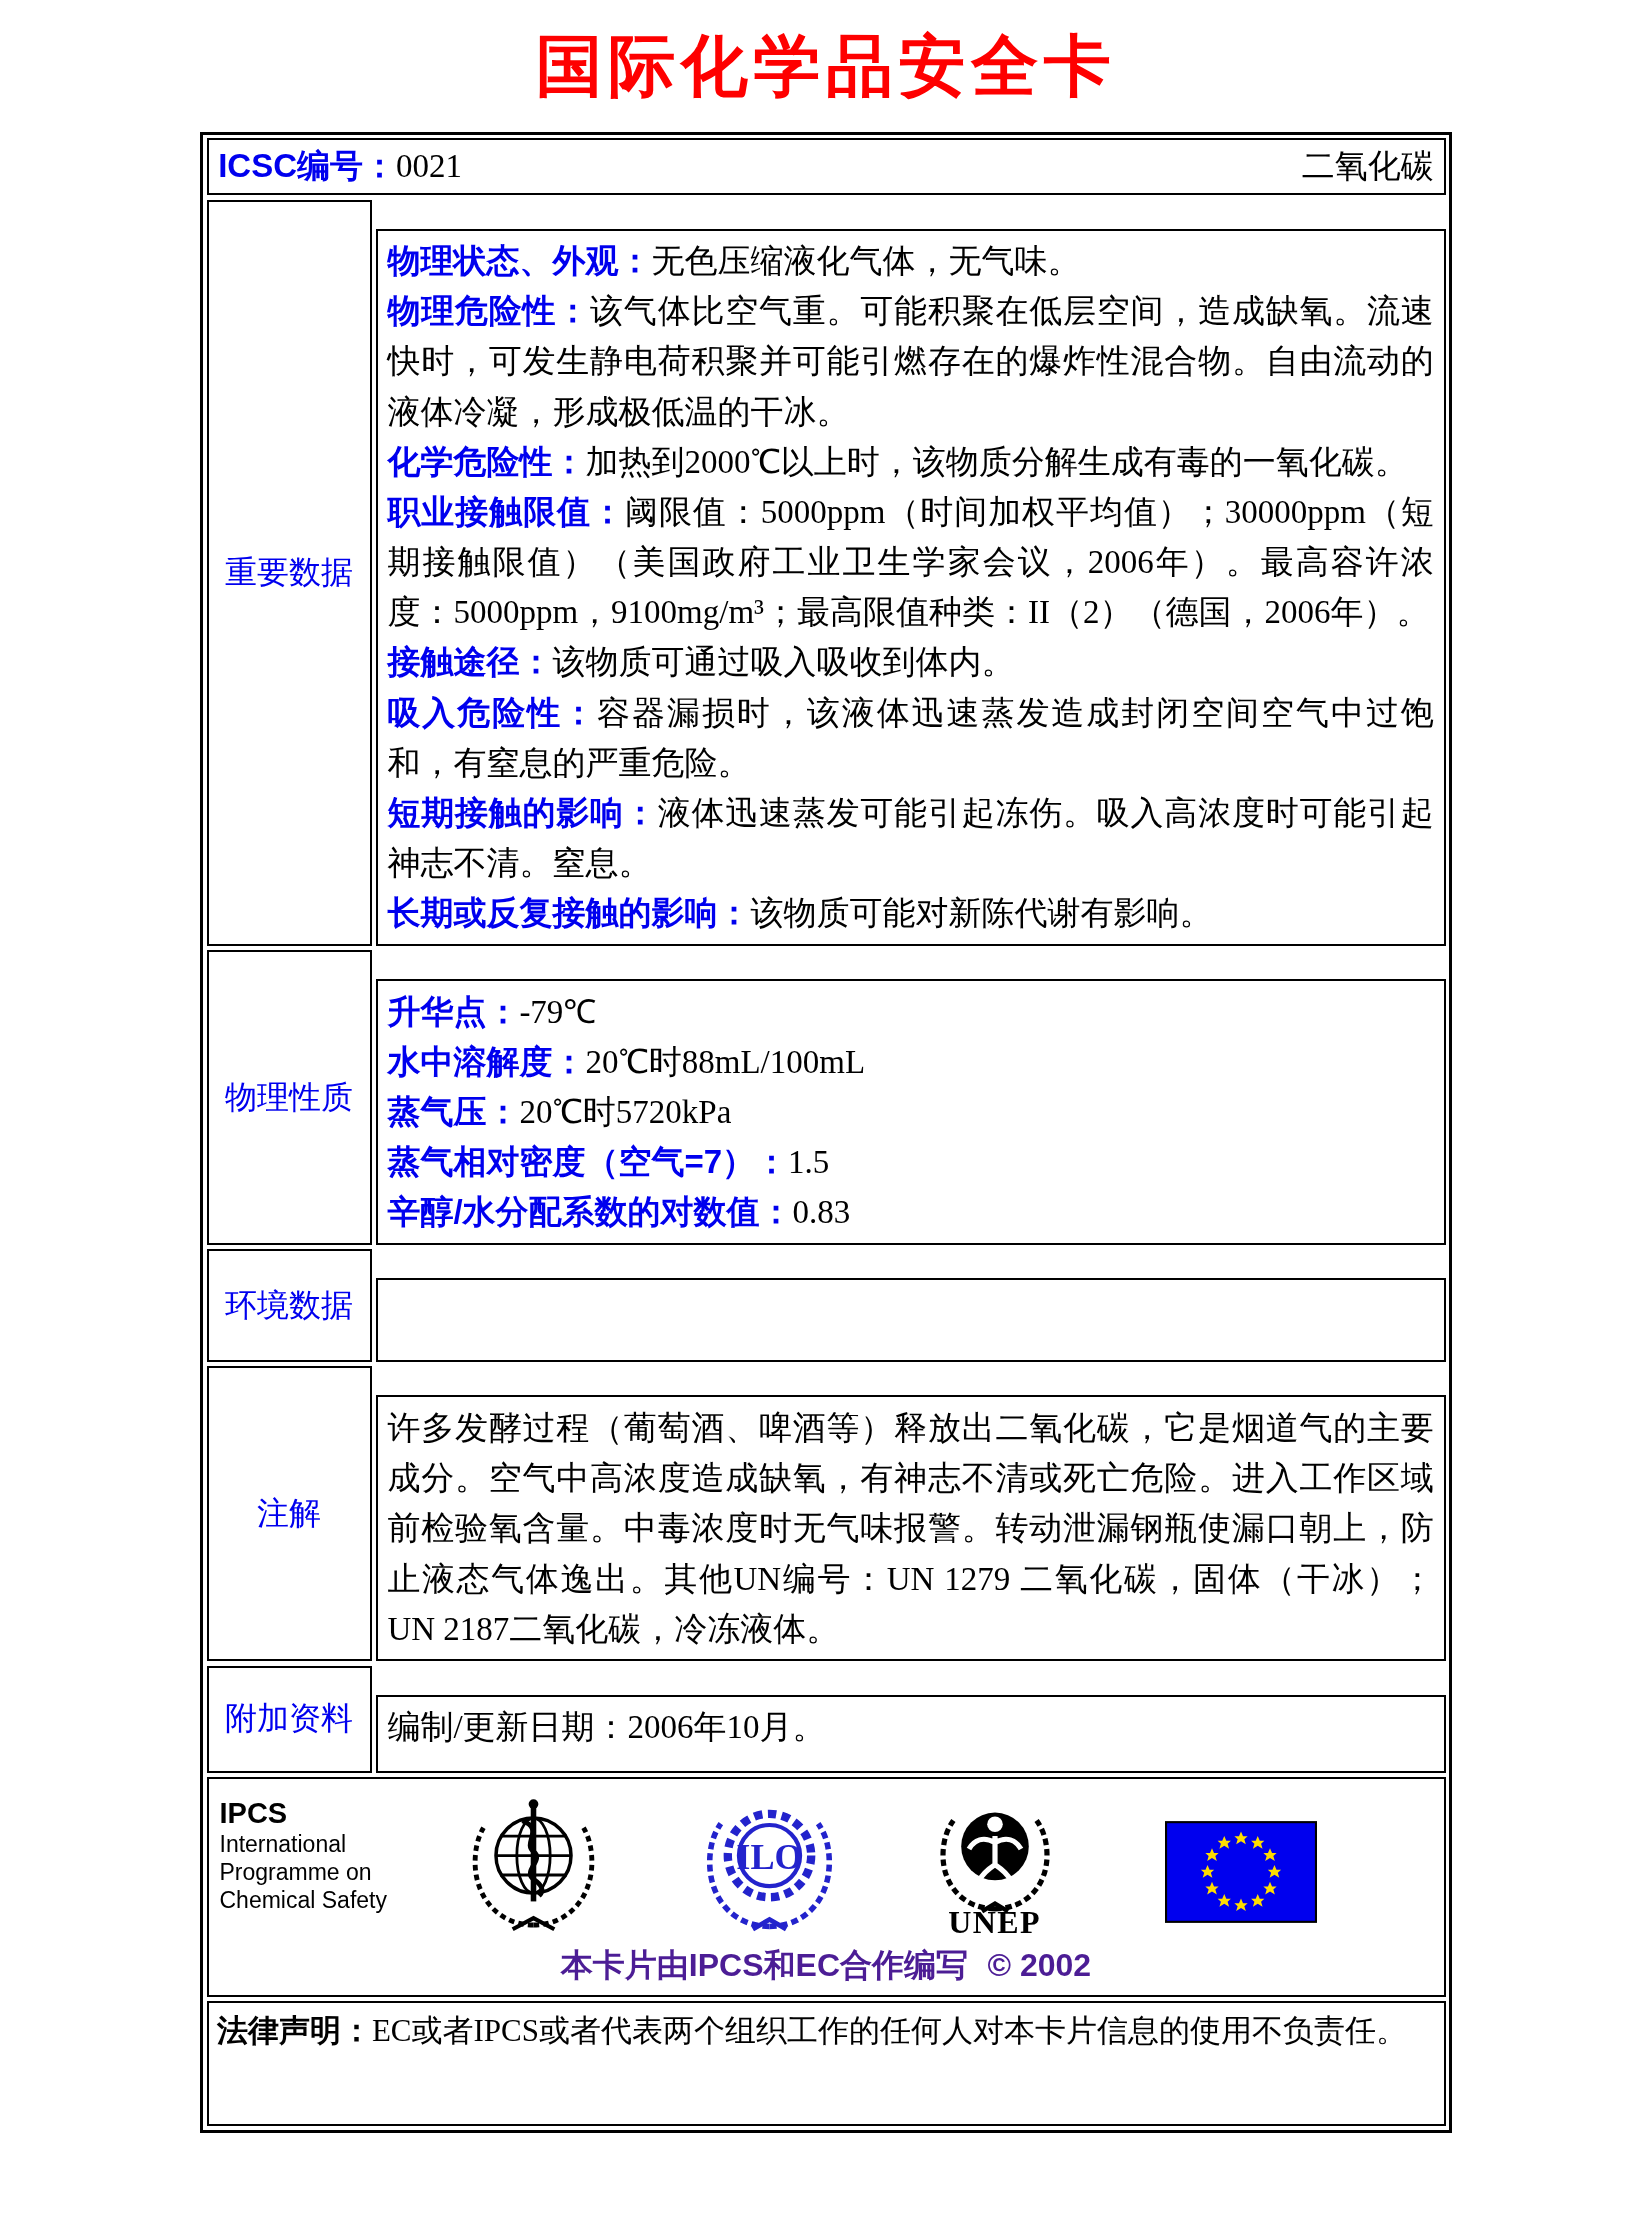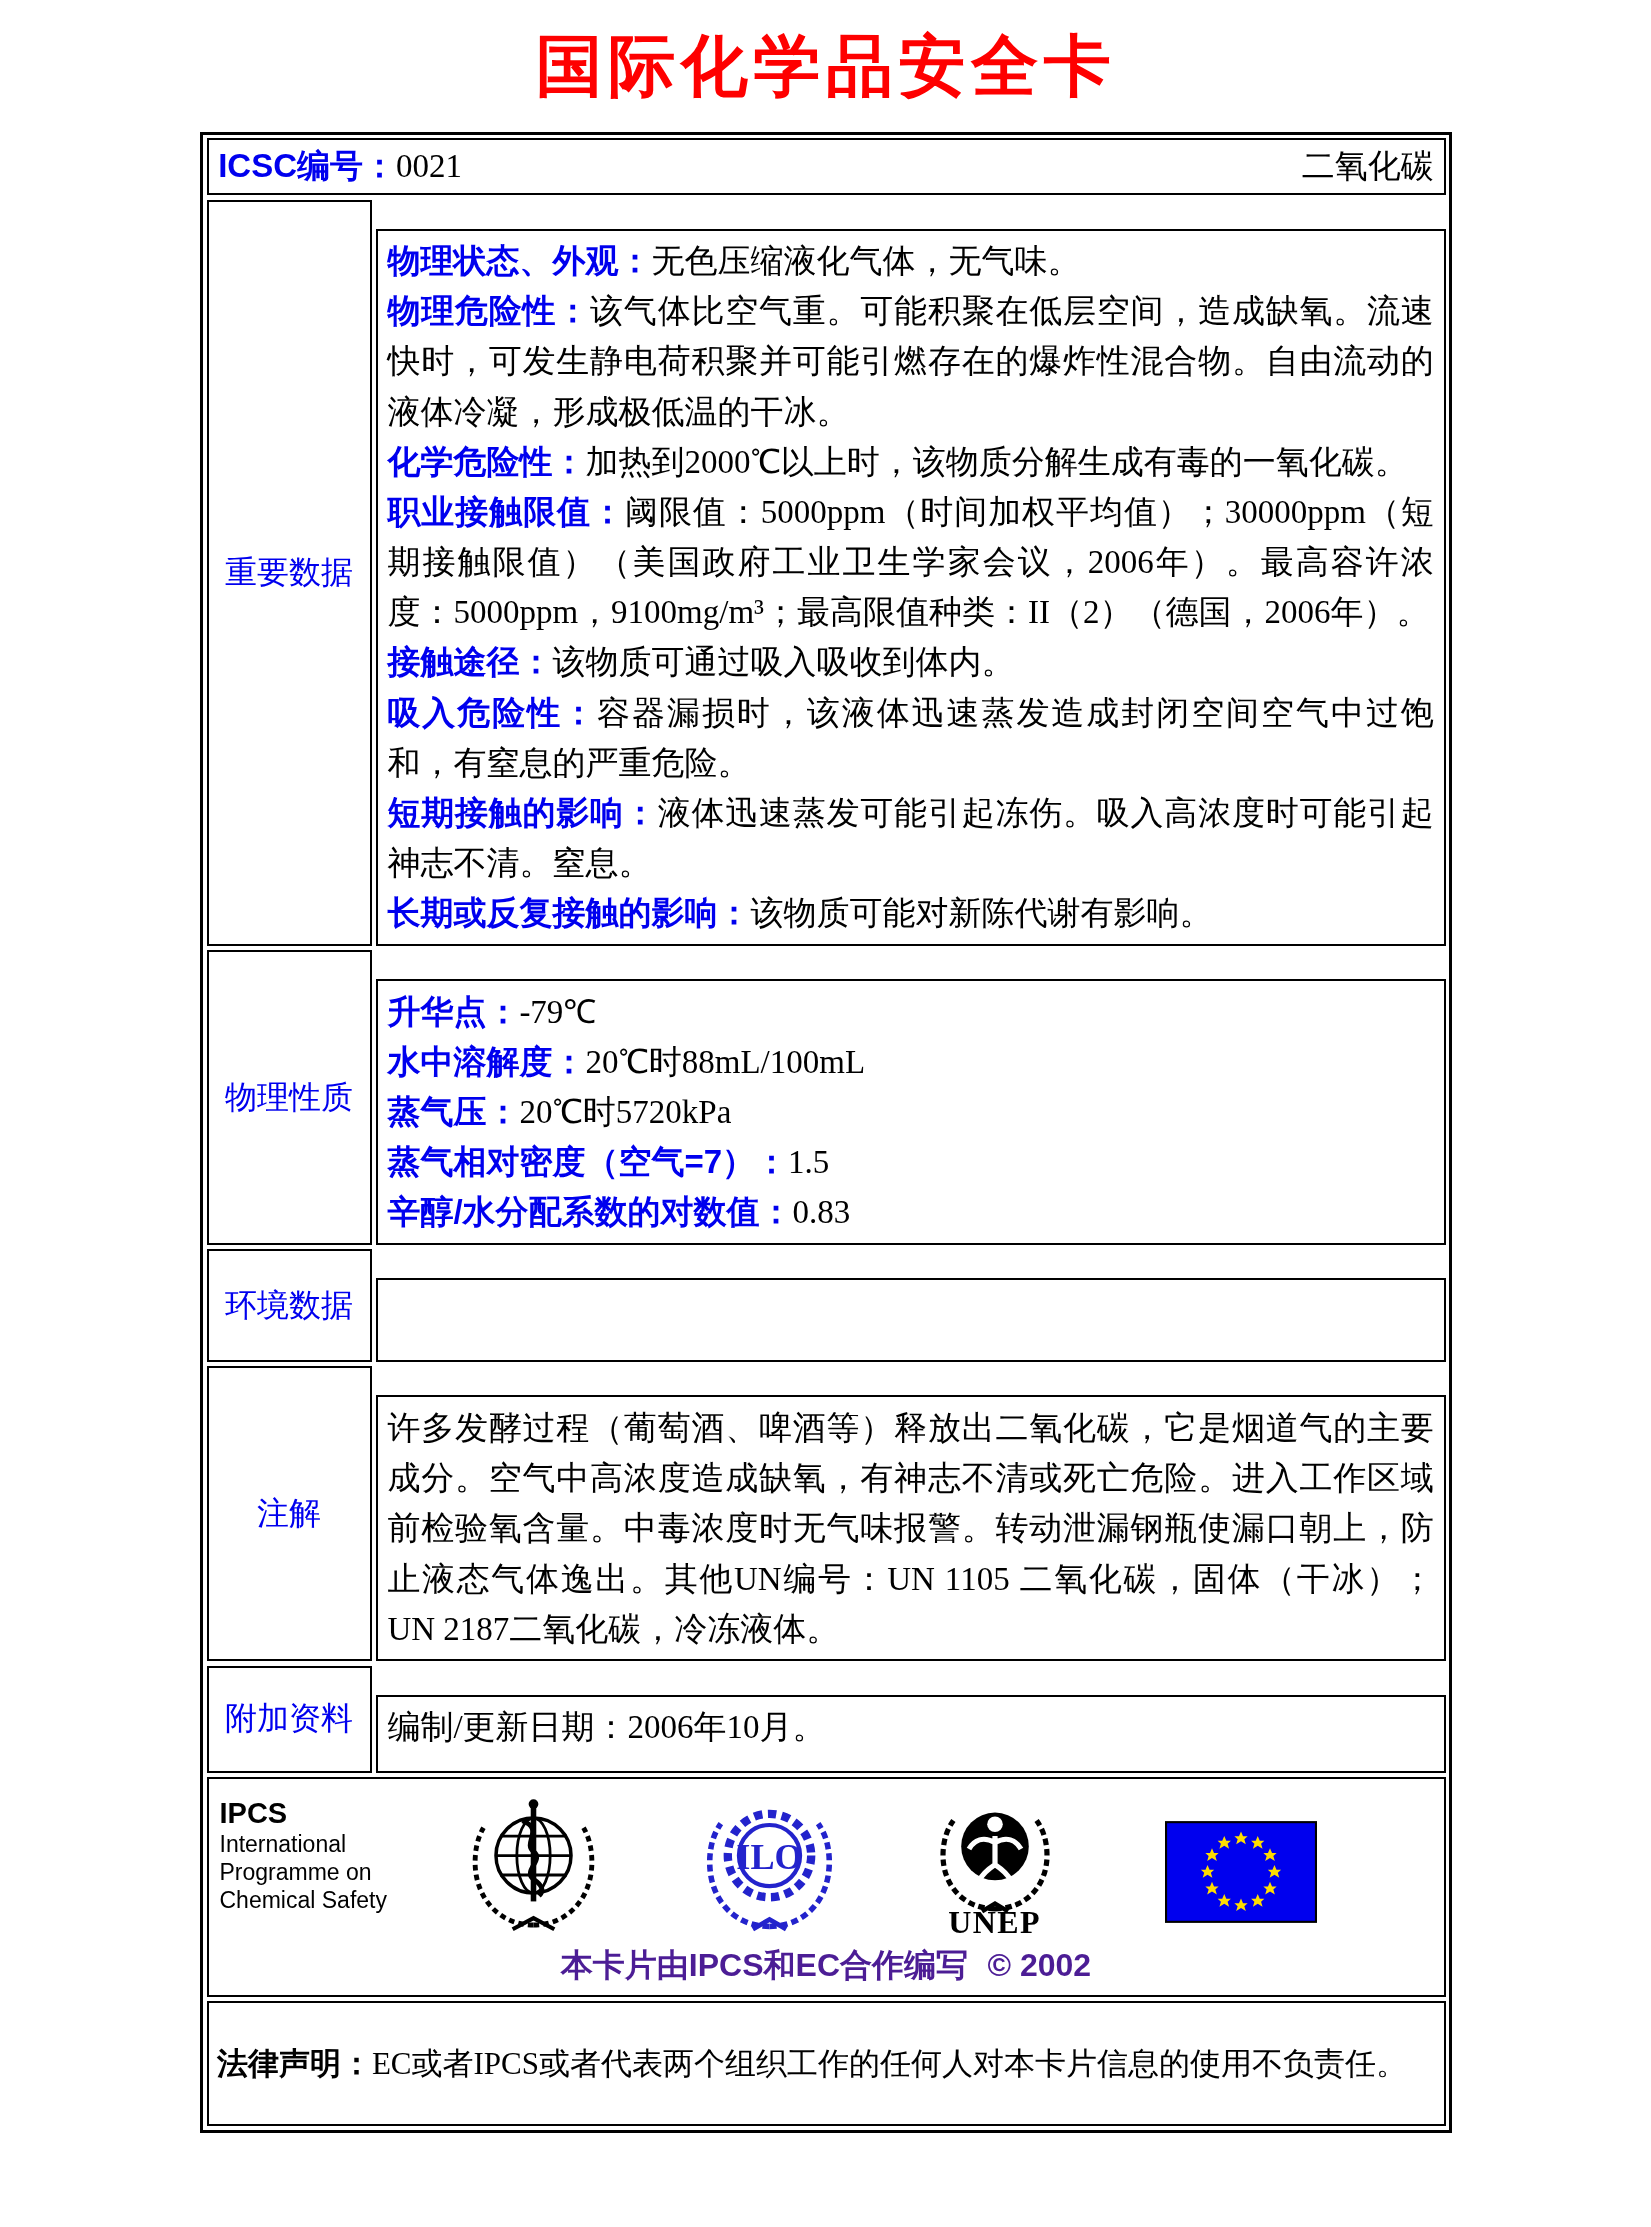--- a/index.html
+++ b/index.html
@@ -82,21 +82,21 @@
     text-align:center;
     font-family:"Liberation Sans", sans-serif;
     font-weight:bold;
     font-size:32px;
     color:#4c1d95;
     margin-top:2.8px;
   }
   .footer-caption .copyright { margin-left:19.5px; }
   .legal-cell {
     flex:1;
-    display:flex; align-items:center;
+    display:flex; align-items:flex-start;
     padding:7px 8.4px;
     min-height:125px;
     font-size:31px;
   }
   .legal-term { font-family:"Liberation Sans", sans-serif; font-weight:bold; color:#000; }
 </style>
 </head>
 <body>
 
 <div class="page-title">国际化学品安全卡</div>
@@ -139,21 +139,21 @@
   </div>
 
   <div class="row">
     <div class="cell label-cell">环境数据</div>
     <div class="cell content-cell min-env"></div>
   </div>
 
   <div class="row">
     <div class="cell label-cell">注解</div>
     <div class="cell content-cell min-notes">
-      <p><span>许多发酵过程（葡萄酒、啤酒等）释放出二氧化碳，它是烟道气的主要成分。空气中高浓度造成缺氧，有神志不清或死亡危险。进入工作区域前检验氧含量。中毒浓度时无气味报警。转动泄漏钢瓶使漏口朝上，防止液态气体逸出。其他UN编号：UN 1105 二氧化碳，固体（干冰）；UN 2187二氧化碳，冷冻液体。</span></p>
+      <p><span>许多发酵过程（葡萄酒、啤酒等）释放出二氧化碳，它是烟道气的主要成分。空气中高浓度造成缺氧，有神志不清或死亡危险。进入工作区域前检验氧含量。中毒浓度时无气味报警。转动泄漏钢瓶使漏口朝上，防止液态气体逸出。其他UN编号：UN 1279 二氧化碳，固体（干冰）；UN 2187二氧化碳，冷冻液体。</span></p>
     </div>
   </div>
 
   <div class="row">
     <div class="cell label-cell">附加资料</div>
     <div class="cell content-cell min-addl">
       <p><span>编制/更新日期：2006年10月。</span></p>
     </div>
   </div>
 

